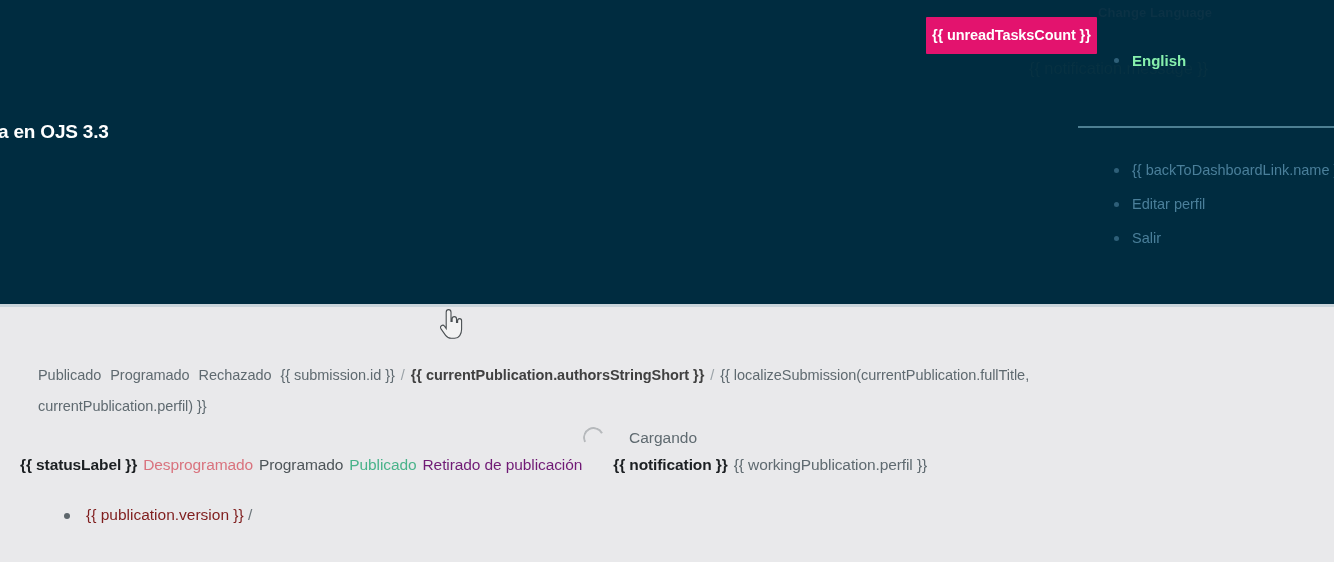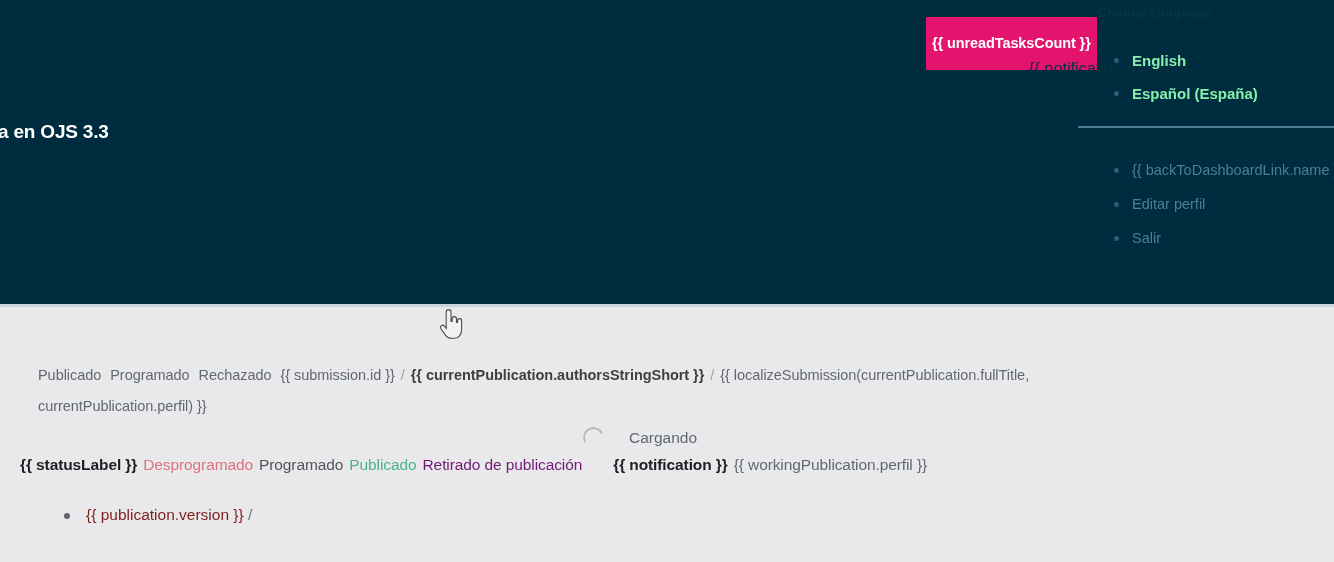--- a/index.html
+++ b/index.html
@@ -34,21 +34,21 @@
     background: #c9d4da;
   }
 
   
   #unread-tasks-badge {
     position: absolute;
     left: 926px;
     top: 17px;
     height: 21px;
     line-height: 21px;
-    padding: 16px 6px;
+    padding: 8px 6px;
     background: #e3136e;
     color: #ffffff;
     font-size: 14.5px;
     font-weight: bold;
     letter-spacing: -0.1px;
     white-space: nowrap;
     border-radius: 1px;
   }
 
   
@@ -277,23 +277,20 @@
 
   <div id="unread-tasks-badge">{{ unreadTasksCount }}</div>
 
   <div id="change-language-heading">Change Language</div>
 
   <div id="notification-message">{{ notification.message }}</div>
 
   <ul id="language-list">
     <li>
       <span>English</span>
-    </li>
-    <li>
-      <span>Español (España)</span>
     </li>
   </ul>
 
   <div id="header-divider"></div>
 
   <ul id="account-list">
     <li>
       <span>{{ backToDashboardLink.name }}</span>
     </li>
     <li>

